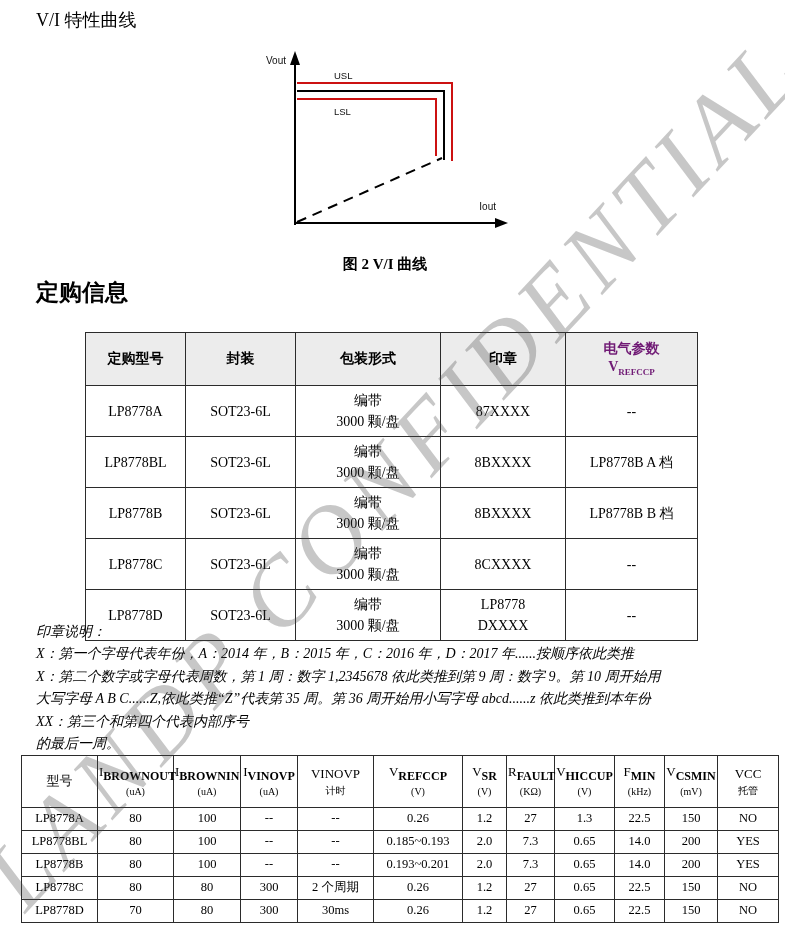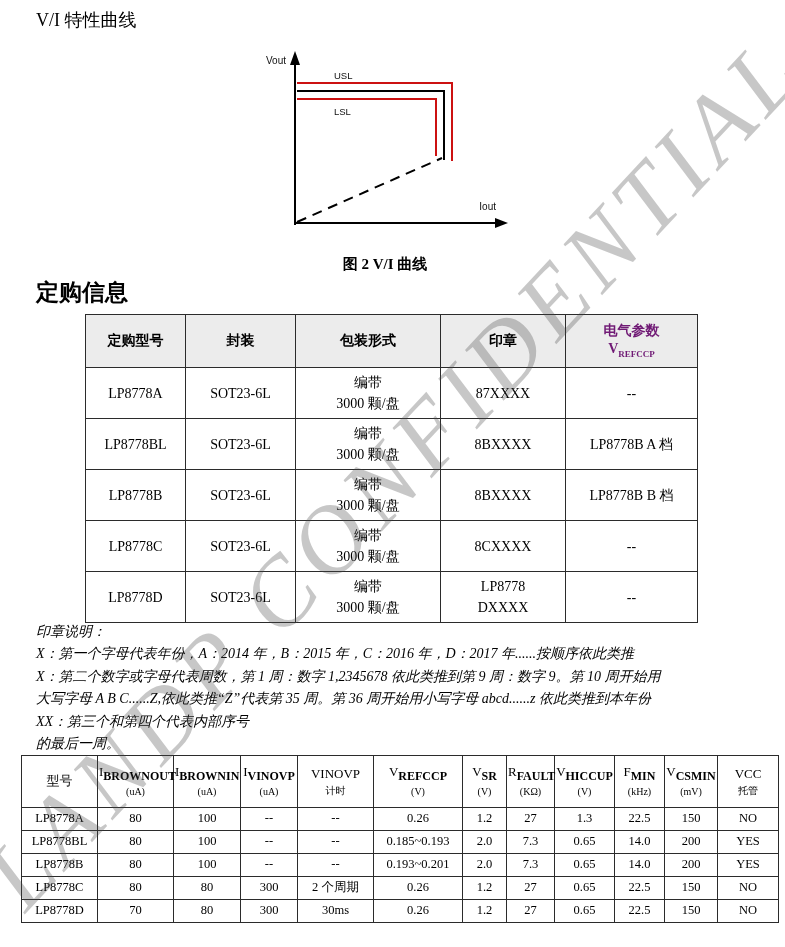--- a/index.html
+++ b/index.html
@@ -17,21 +17,21 @@
   }
   
   .page-title { position:absolute; left:36px; top:8px; font-size:18px; font-weight:normal; }
   .fig-caption { position:absolute; left:240px; top:243px; width:290px; text-align:center;
                  font-size:15px; font-weight:600;margin-top:12px; }
   .sec-title { position:absolute; left:36px; top:277px; font-size:23px; font-weight:bold; }
   
   .chart-wrap { position:absolute; left:250px; top:48px; }
   .chart-wrap text { font-family:"Liberation Sans","DejaVu Sans",sans-serif; fill:#111; }
   
-  .ordering-wrap { position:absolute; left:85px; top:314px; }
+  .ordering-wrap { position:absolute; left:85px; top:332px; }
   table { border-collapse:collapse; table-layout:fixed; }
   .ordering-table { width:612px; }
   .ordering-table th, .ordering-table td {
     border:1px solid #2b2b2b; text-align:center; vertical-align:middle;
     font-size:14px; padding:0 2px;
   }
   .ordering-table th { height:52px; background:#ececec; font-weight:bold; }
   .ordering-table td { height:50px; white-space:pre-line; line-height:1.5; }
   .param-head { color:#701a75; font-weight:normal; font-size:13.5px; line-height:1.25; }
   .param-head sub { font-size:9px; }

